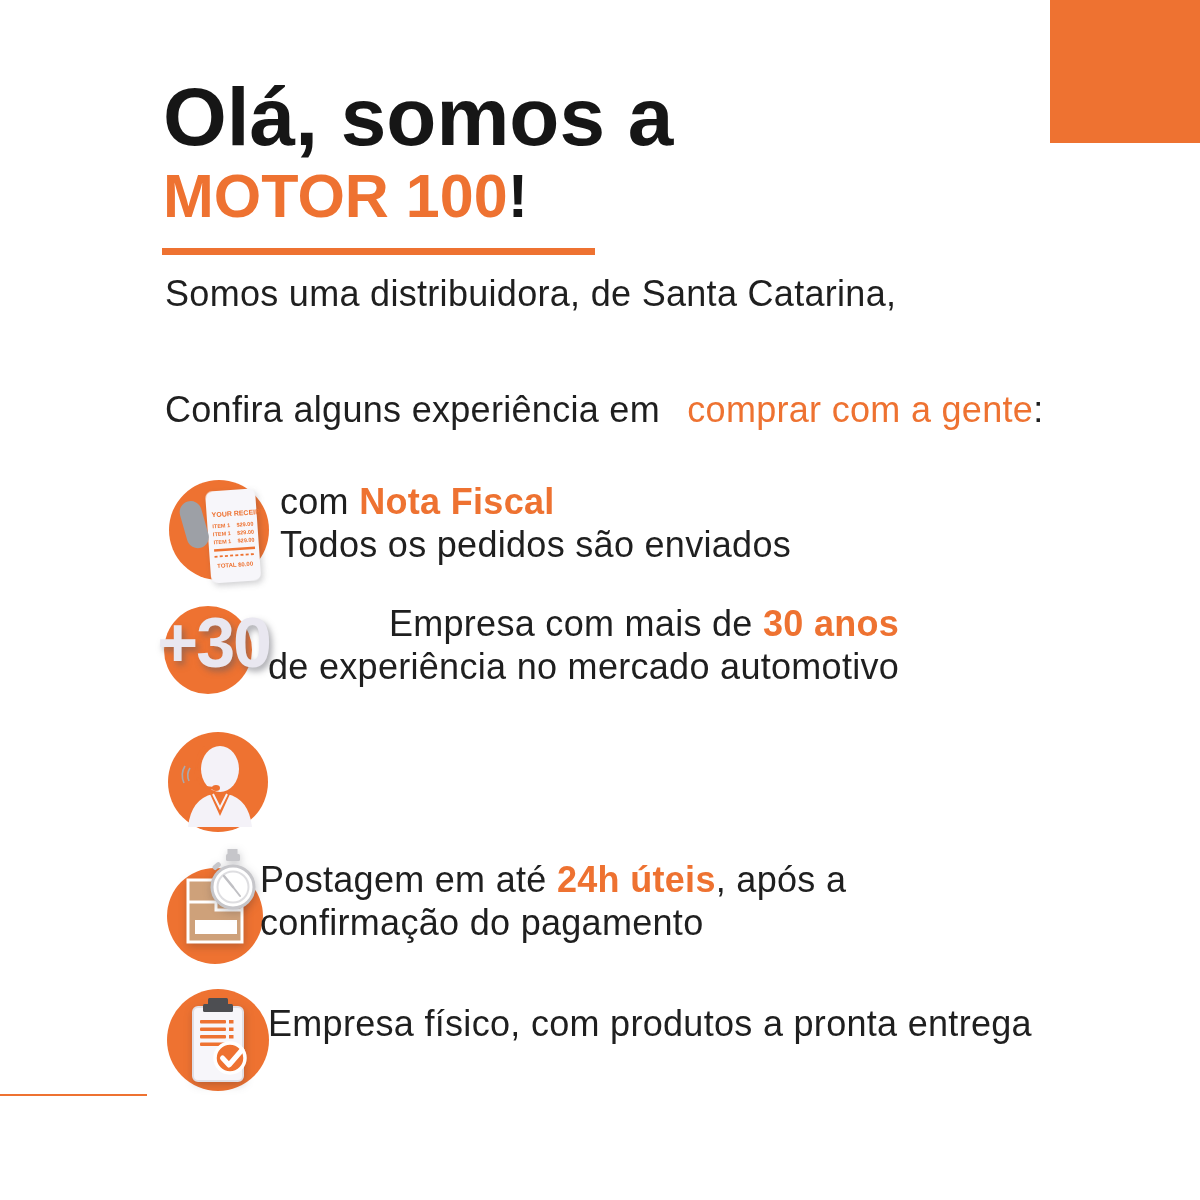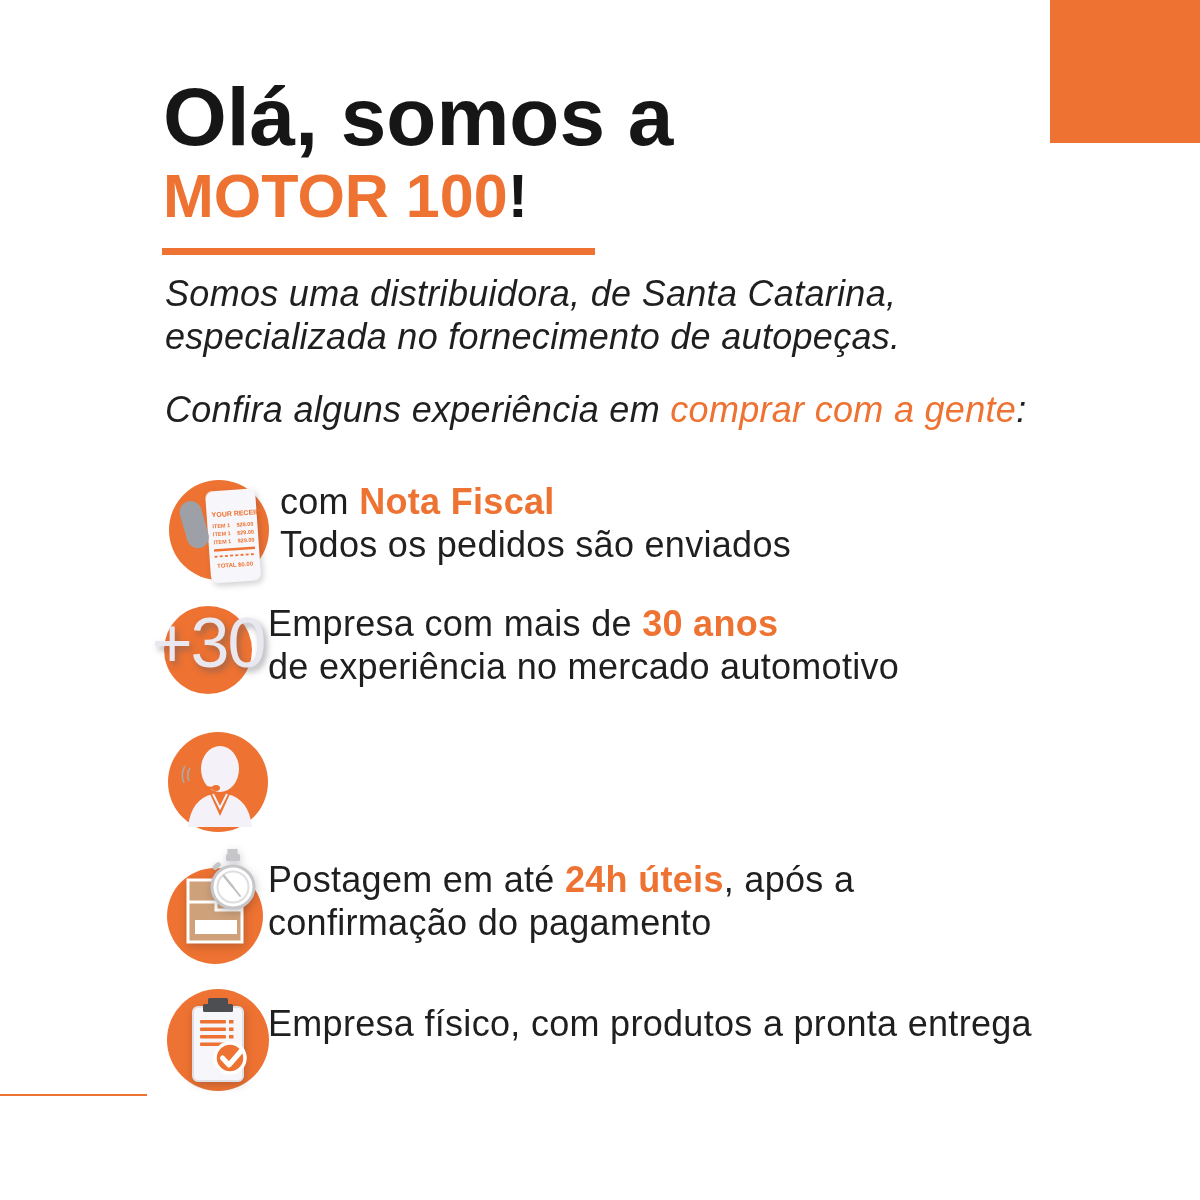--- a/index.html
+++ b/index.html
@@ -14,35 +14,35 @@
   .corner-square.tr{left:1050px; top:0; width:150px; height:143px;}
   .corner-square.bl{left:0; top:1094px; width:147px; height:106px;}
 
   .headline{position:absolute; left:163px; color:var(--ink); font-weight:700; line-height:1; white-space:nowrap;}
   .headline.l1{top:76px; font-size:82px;}
   .headline.l2{top:166px; font-size:61px;}
   .headline .brand{color:var(--orange);}
   .headline .bang{color:var(--ink);}
   .brand-underline{position:absolute; left:162px; top:248px; width:433px; height:7px; background:var(--orange);}
 
-  .bodycopy{position:absolute; left:165px; color:var(--text); font-size:36px; line-height:43px; letter-spacing:0.3px; white-space:nowrap;font-style:italic;}
+  .bodycopy{position:absolute; left:165px; color:var(--text); font-size:36px; line-height:43px; letter-spacing:0.3px; white-space:nowrap;}
   .intro{top:272px;}
   .benefits-intro{top:388px;}
-  .hl-reg{color:var(--orange);}
+  .hl-reg{color:var(--orange);margin-left:17px;}
   .hl{color:var(--orange); font-weight:700;}
 
   .benefit-text{position:absolute; color:var(--text); font-size:36px; line-height:43px; letter-spacing:0.3px; white-space:nowrap;}
   .icon-box{position:absolute;}
   svg{overflow:visible; display:block;}
   .shadow{filter:drop-shadow(2px 3px 3px rgba(40,40,50,0.22));}
   .soft-shadow{filter:drop-shadow(1px 3px 4px rgba(40,40,50,0.25));}
 
   .plus30-badge{position:absolute; left:146px; top:602px; width:124px; height:100px;}
-  .plus30-badge .num{position:absolute; left:0; top:6px; width:124px; text-align:center;
-    font-size:70px; font-weight:400; color:var(--badge_text); letter-spacing:-2px;
+  .plus30-badge .num{position:absolute; left:0; top:6px; width:124px; text-align:right;
+    font-size:70px; font-weight:700; color:var(--badge_text); letter-spacing:-2px;
     text-shadow:3px 4px 6px rgba(90,90,100,0.5); line-height:1;}
   .rc-txt{fill:var(--orange); font-family:"Liberation Sans",sans-serif; font-weight:700;}
 </style>
 </head>
 <body>
 
 <div class="page">
 
   <div class="corner-square tr"></div>
   <div class="corner-square bl"></div>
@@ -50,21 +50,20 @@
   <h1 class="headline l1">
     <span>Olá, somos a</span>
   </h1>
   <h1 class="headline l2">
     <span class="brand">MOTOR 100</span><span class="bang">!</span>
   </h1>
   <div class="brand-underline"></div>
 
   <p class="bodycopy intro">
     <span>Somos uma distribuidora, de Santa Catarina,</span><br>
-    <span>especializada no fornecimento de autopeças.</span>
   </p>
 
   <p class="bodycopy benefits-intro">
     <span>Confira alguns experiência em </span><span class="hl-reg">comprar com a gente</span><span>:</span>
   </p>
 
   <div class="icon-box" style="left:166px; top:478px;">
     <svg width="106" height="114" viewBox="0 0 106 114">
       <circle cx="53" cy="52" r="50" fill="var(--orange)"></circle>
       <g transform="rotate(-4 66 56)">
@@ -89,21 +88,21 @@
     <div><span>com </span><span class="hl">Nota Fiscal</span></div>
     <div><span>Todos os pedidos são enviados</span></div>
   </div>
 
   <div class="plus30-badge">
     <svg width="124" height="100" viewBox="0 0 124 100">
       <circle cx="62" cy="48" r="44" fill="var(--orange)"></circle>
     </svg>
     <div class="num">+30</div>
   </div>
-  <div class="benefit-text" style="left:268px; top:602px;">
+  <div class="benefit-text" style="left:268px; top:602px;text-align:right;">
     <div><span>Empresa com mais de </span><span class="hl">30 anos</span></div>
     <div><span>de experiência no mercado automotivo</span></div>
   </div>
 
   <div class="icon-box" style="left:166px; top:730px;">
     <svg width="104" height="104" viewBox="0 0 104 104">
       <circle cx="52" cy="52" r="50" fill="var(--orange)"></circle>
       <ellipse cx="54" cy="39" rx="19" ry="23" fill="#F4F2F8"></ellipse>
       <path d="M22 97 Q25 69 47 64 L61 64 Q83 69 86 97 Z" fill="#F4F2F8"></path>
       <path d="M44 64 L64 64 L54 86 Z" fill="var(--orange)"></path>
@@ -129,21 +128,21 @@
         <rect x="66" y="5" width="10" height="6" fill="var(--watch_gray)" transform="translate(-0.5 0)"></rect>
         <rect x="64" y="10" width="14" height="7" rx="1.5" fill="var(--watch_gray)"></rect>
         <rect x="50" y="20" width="9" height="5" rx="2" fill="var(--watch_gray)" transform="rotate(-40 54 22)"></rect>
         <circle cx="71" cy="43" r="21" fill="#FFFFFF" stroke="var(--watch_gray)" stroke-width="3"></circle>
         <circle cx="71" cy="43" r="15.5" fill="#FFFFFF" stroke="#DEDEE1" stroke-width="2"></circle>
         <path d="M71 43 L62 32" stroke="#C0C0C4" stroke-width="2.5" stroke-linecap="round" fill="none"></path>
         <path d="M71 43 L78 52" stroke="#C0C0C4" stroke-width="2" stroke-linecap="round" fill="none"></path>
       </g>
     </svg>
   </div>
-  <div class="benefit-text" style="left:268px; top:858px;">
+  <div class="benefit-text" style="left:260px; top:858px;">
     <div><span>Postagem em até </span><span class="hl">24h úteis</span><span>, após a</span></div>
     <div><span>confirmação do pagamento</span></div>
   </div>
 
   <div class="icon-box" style="left:164px; top:986px;">
     <svg width="108" height="112" viewBox="0 0 108 112">
       <circle cx="54" cy="54" r="51" fill="var(--orange)"></circle>
       <g class="soft-shadow">
         <rect x="29" y="21" width="50" height="74" rx="5" fill="var(--paper)" stroke="#E0DFE6" stroke-width="2"></rect>
       </g>

